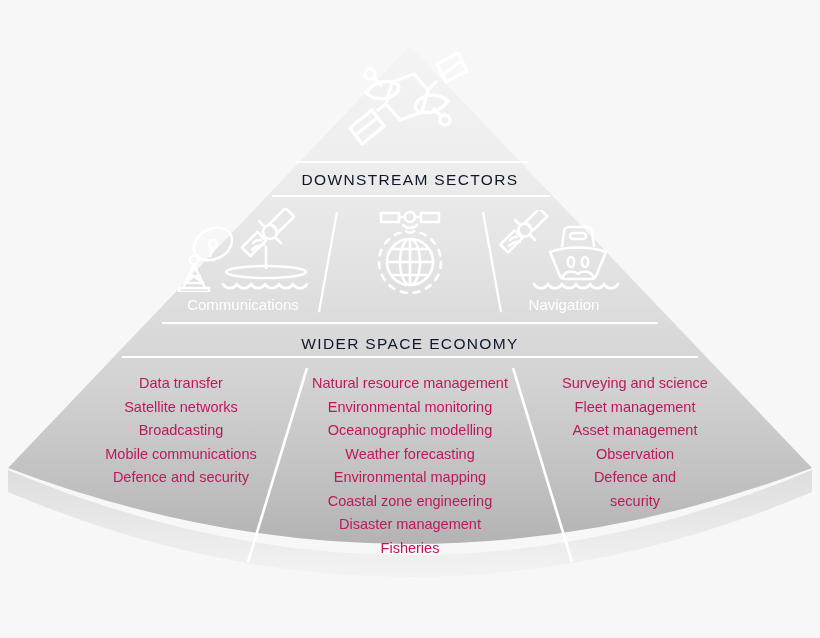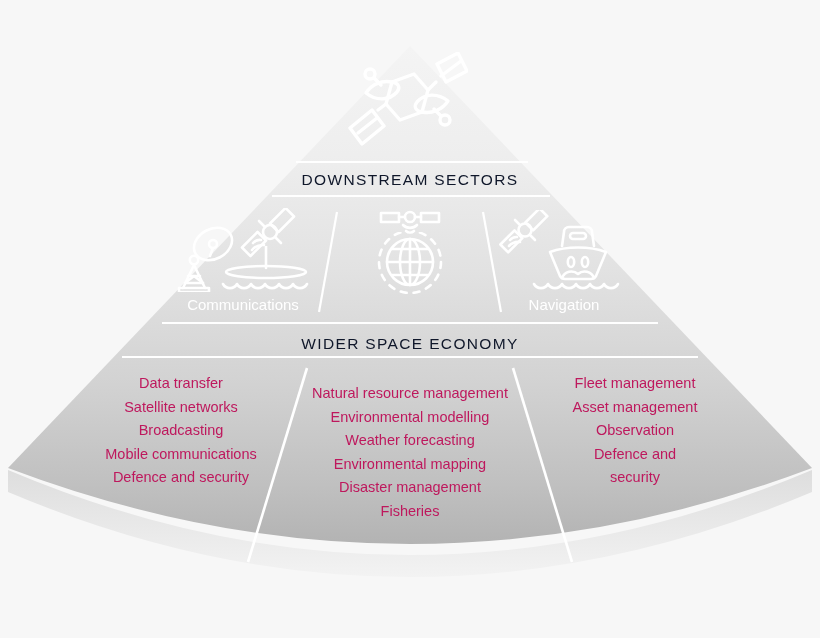--- a/index.html
+++ b/index.html
@@ -224,30 +224,33 @@
     <div class="rule" style="left:122px; top:356px; width:576px;"></div>
 
     <div class="col" style="left:75px; top:372px; width:212px;">
       <div>Data transfer</div>
       <div>Satellite networks</div>
       <div>Broadcasting</div>
       <div>Mobile communications</div>
       <div>Defence and security</div>
     </div>
 
-    <div class="col" style="left:310px; top:372px; width:200px;margin-top:10px;">
+    <div class="col" style="left:310px; top:372px; width:200px;">
       <div class="wrap">Natural resource management</div>
-      <div>Environmental modelling</div>
+      <div>Environmental monitoring</div>
+      <div>Oceanographic modelling</div>
       <div>Weather forecasting</div>
       <div>Environmental mapping</div>
+      <div>Coastal zone engineering</div>
       <div>Disaster management</div>
       <div>Fisheries</div>
     </div>
 
     <div class="col" style="left:545px; top:372px; width:180px;">
+      <div>Surveying and science</div>
       <div>Fleet management</div>
       <div>Asset management</div>
       <div>Observation</div>
       <div class="wrap" style="width:110px; margin:0 auto;">Defence and security</div>
     </div>
 
   </div>
 </div>
 
 </body></html>

